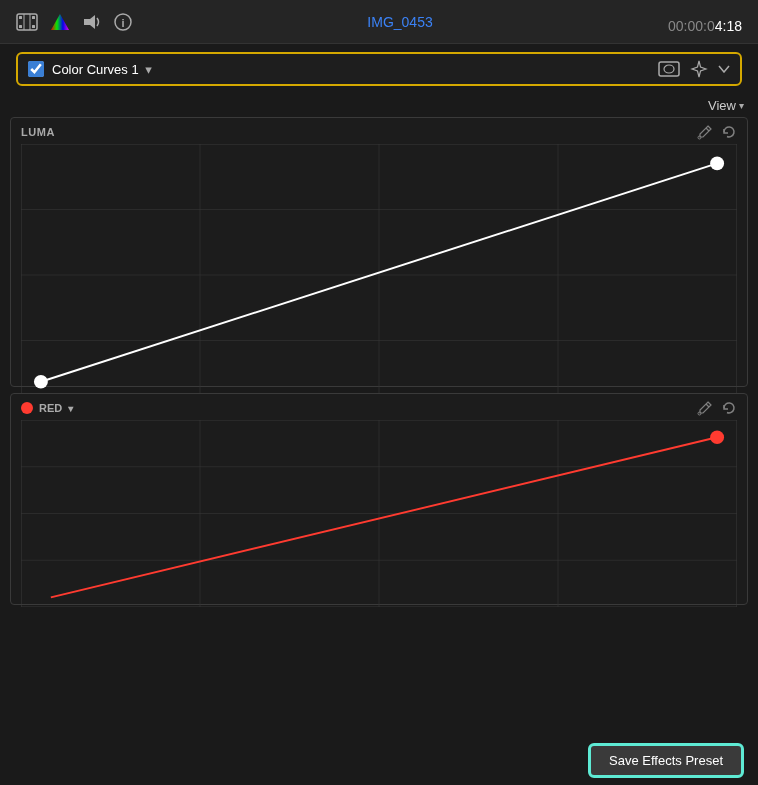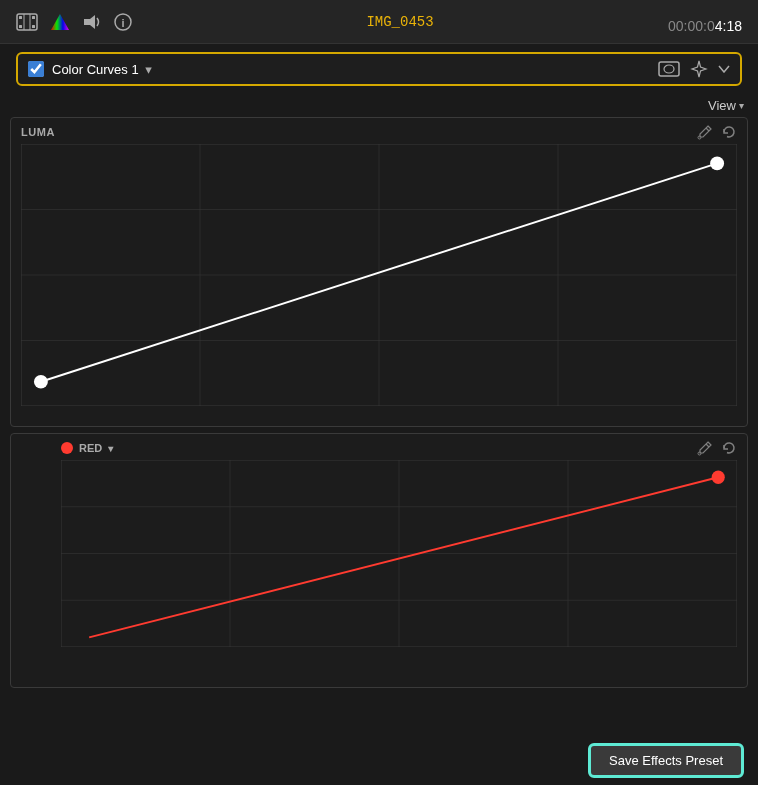--- a/index.html
+++ b/index.html
@@ -23,22 +23,21 @@
       border-bottom: 1px solid #333;
     }
     .top-bar-icons {
       display: flex;
       align-items: center;
       gap: 12px;
     }
     .top-bar-title {
       font-size: 14px;
       font-weight: 500;
-      color: #eab308;
-      font-family: Liberation Mono, monospace;
+      color: #3b82f6;
     }
     .top-bar-time {
       font-size: 14px;
       color: #888;
       margin-top: 8px;
     }
 
     
     .effect-header {
       display: flex;
@@ -239,21 +238,21 @@
   </div>
 </div>
 
 <div class="view-row">
   <button class="view-btn">
     <span>View</span>
     <span class="chevron">▾</span>
   </button>
 </div>
 
-<div class="curve-section" style="height: 310px; text-align: center;">
+<div class="curve-section" style="height: 270px; text-align: center;">
   <div class="curve-section-header">
     <span class="curve-label">LUMA</span>
     <div class="curve-header-icons">
 
       <svg width="16" height="16" viewBox="0 0 16 16" fill="none" class="icon-svg">
         <path d="M11 2 L14 5 L6 13 L3 13 L3 10 Z" stroke="#aaa" stroke-width="1.2" fill="none"></path>
         <line x1="9" y1="4" x2="12" y2="7" stroke="#aaa" stroke-width="1.2"></line>
         <circle cx="2.5" cy="13.5" r="1.5" stroke="#aaa" stroke-width="1" fill="none"></circle>
       </svg>
 
@@ -279,21 +278,21 @@
 
       <line x1="20" y1="245" x2="700" y2="20" stroke="#ffffff" stroke-width="2"></line>
 
       <circle cx="20" cy="245" r="7" fill="#ffffff"></circle>
 
       <circle cx="700" cy="20" r="7" fill="#ffffff"></circle>
     </svg>
   </div>
 </div>
 
-<div class="curve-section" style="height: 255px; margin-bottom: 55px; padding-left: 40px;">
+<div class="curve-section" style="height: 212px; margin-bottom: 55px;">
   <div class="curve-section-header">
     <div class="curve-label-red">
       <div class="red-dot"></div>
       <span>RED</span>
       <span class="chevron">▾</span>
     </div>
     <div class="curve-header-icons">
       <svg width="16" height="16" viewBox="0 0 16 16" fill="none" class="icon-svg">
         <path d="M11 2 L14 5 L6 13 L3 13 L3 10 Z" stroke="#aaa" stroke-width="1.2" fill="none"></path>
         <line x1="9" y1="4" x2="12" y2="7" stroke="#aaa" stroke-width="1.2"></line>

